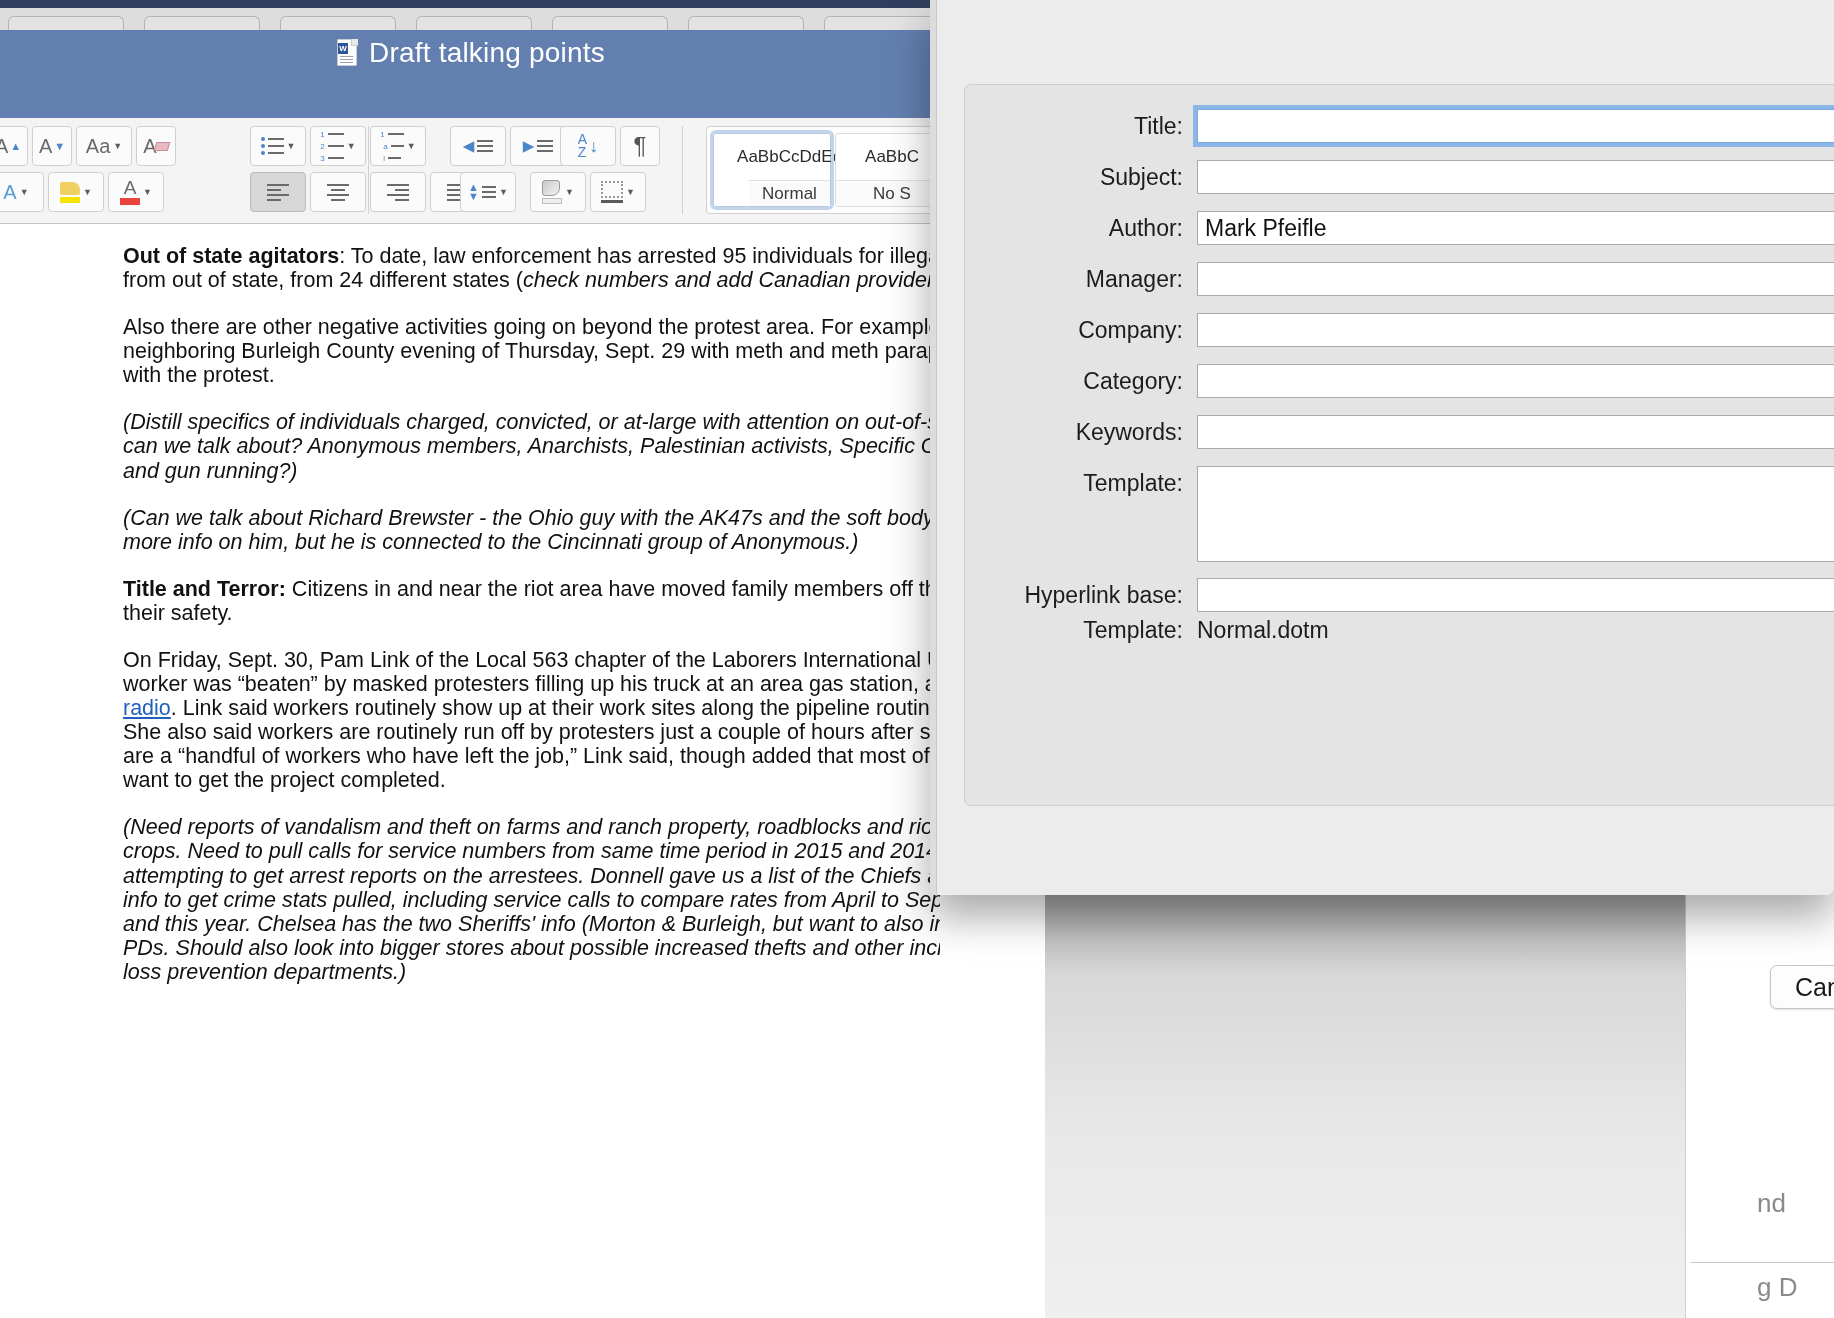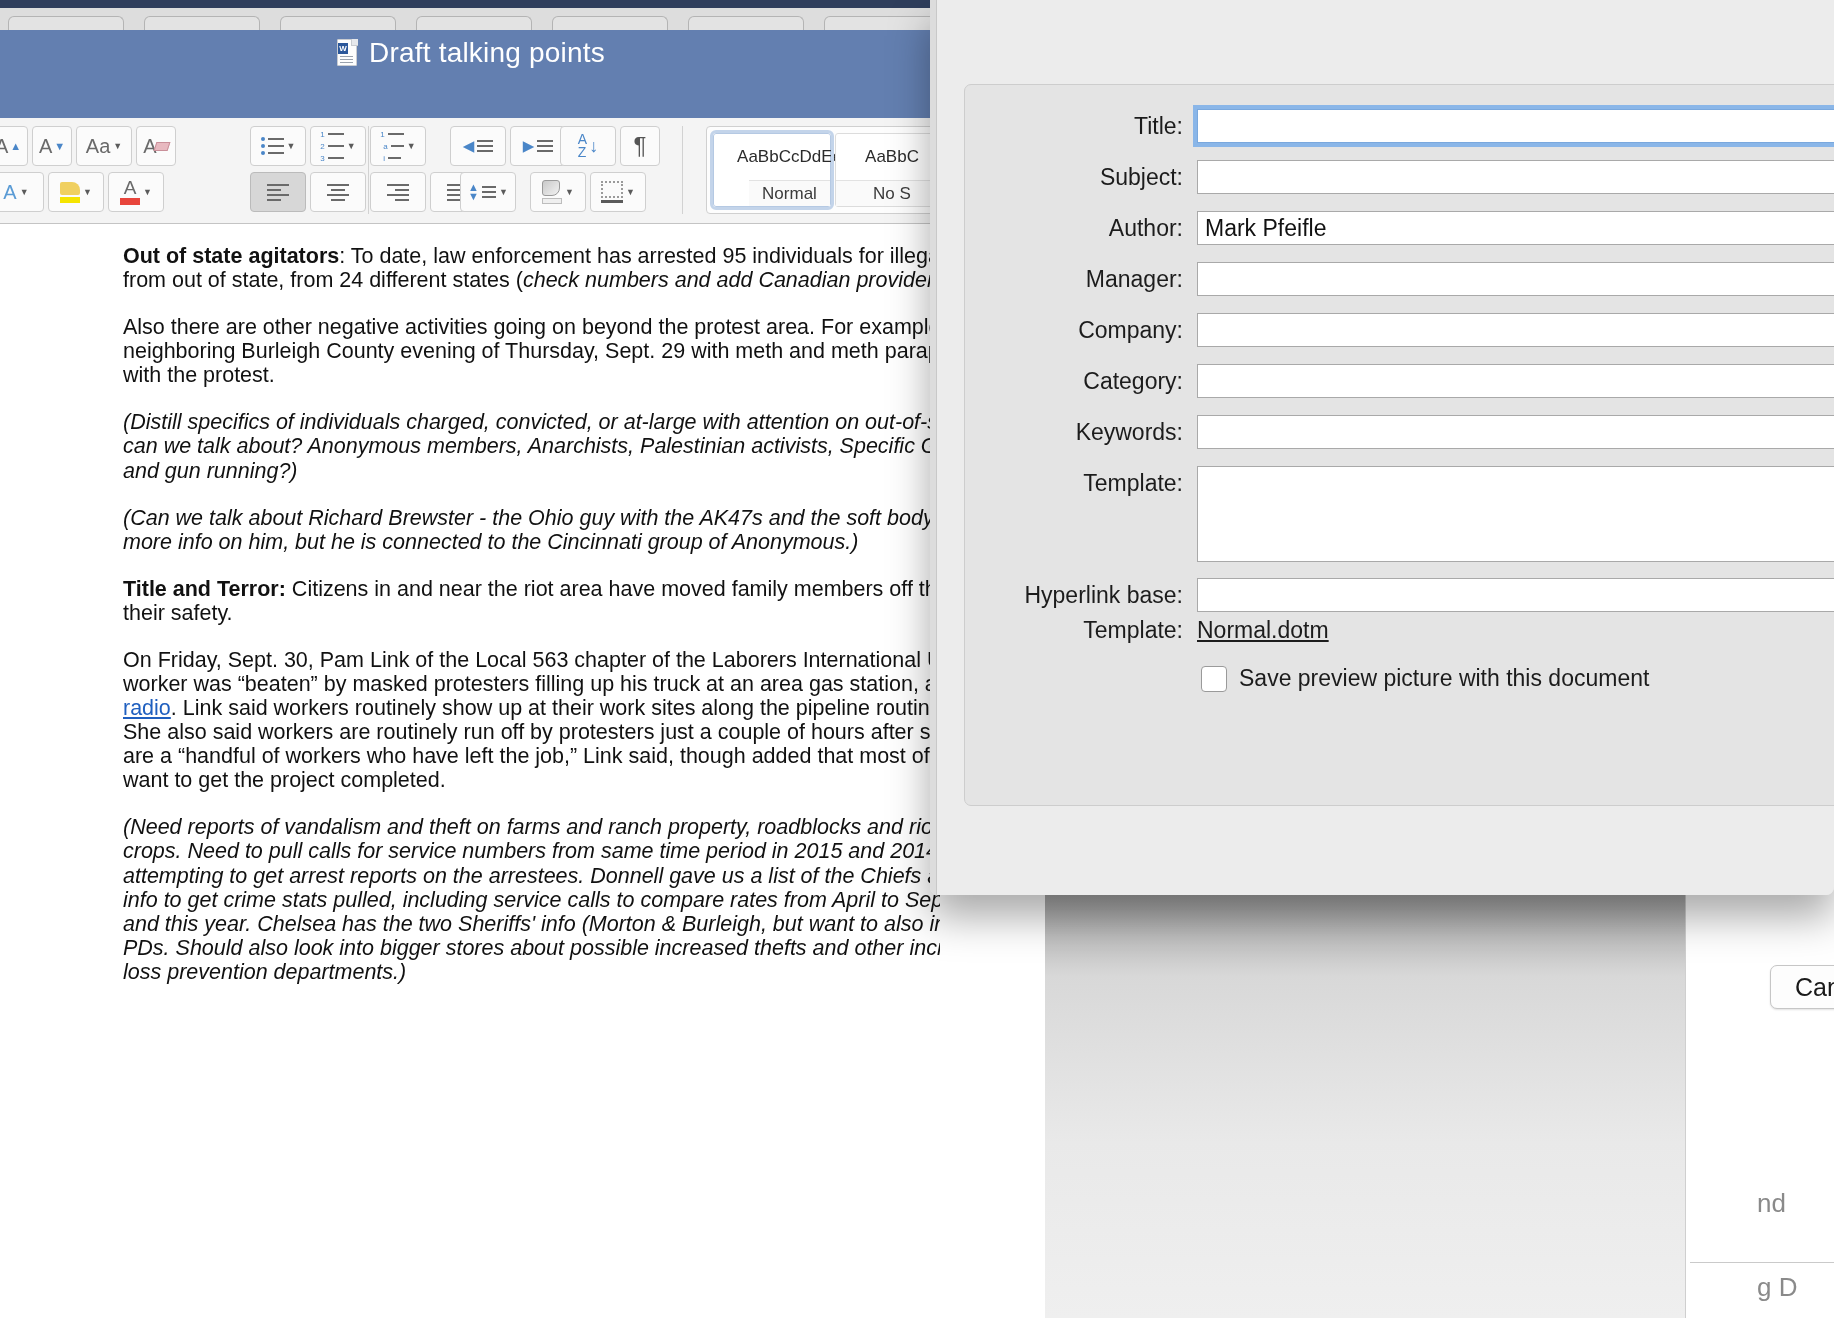--- a/index.html
+++ b/index.html
@@ -213,21 +213,21 @@
   .finput {
     width: 640px; height: 34px;
     background: #ffffff; border: 1px solid #a9a9a9;
     font-size: 23px; color: #111; padding: 0 7px; line-height: 32px;
     font-family: "Liberation Sans", sans-serif;
   }
   .finput.focus {
     outline: 4px solid #8ab6e8; border-color: #7aa8dd;
   }
   .finput.big { height: 96px; }
-  .fstatic { font-size: 23px; color: #1c1c1c; line-height: 34px; text-decoration: underline; }
+  .fstatic { font-size: 23px; color: #1c1c1c; line-height: 34px; }
 
   .checkrow {
     position: absolute; left: 236px; top: 580px;
     display: flex; align-items: center; gap: 12px;
   }
   .cbox {
     width: 26px; height: 26px; background: #fff;
     border: 1px solid #9a9a9a; border-radius: 4px;
   }
   .ctext { font-size: 23px; color: #1c1c1c; }
@@ -543,24 +543,20 @@
             <div class="flabel">Hyperlink base:</div>
             <div class="finput"></div>
           </div>
         </div>
 
       <div class="frow" style="left:0; top:528px;">
         <div class="flabel">Template:</div>
         <div class="fstatic">Normal.dotm</div>
       </div>
 
-      <div class="checkrow">
-        <span class="cbox"></span>
-        <span class="ctext">Save preview picture with this document</span>
-      </div>
     </div>
 
     <div class="dlg-footer"></div>
   </div>
 
   <div class="cancel-btn">Can</div>
 
 </div>
 
 </body></html>

